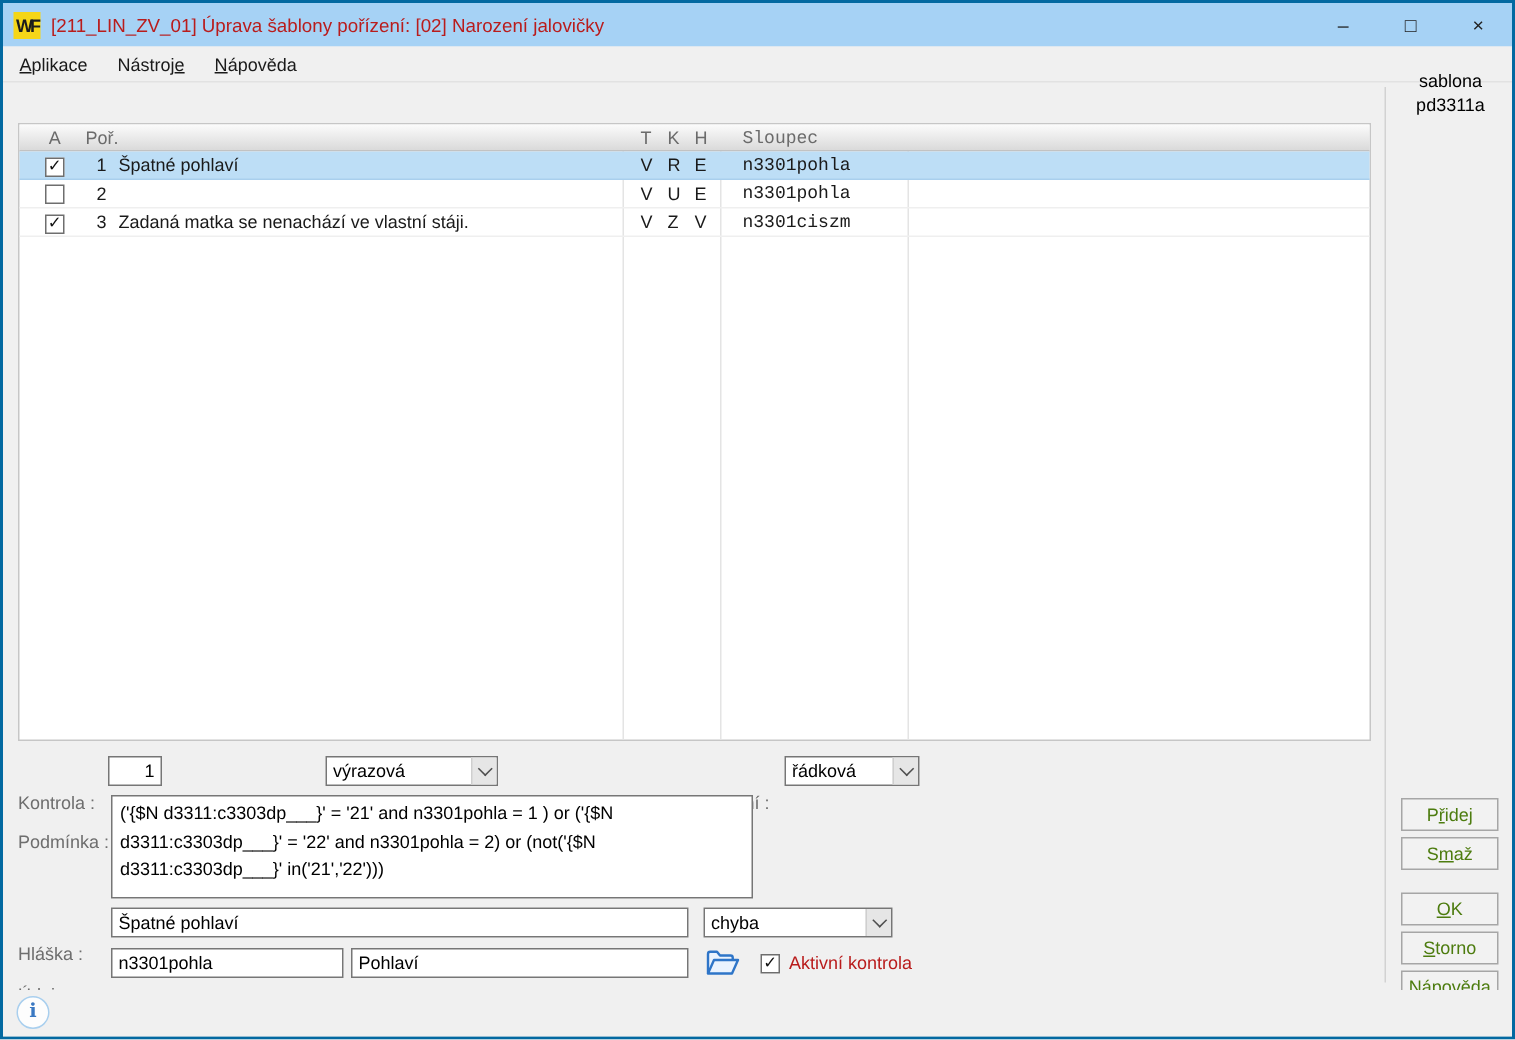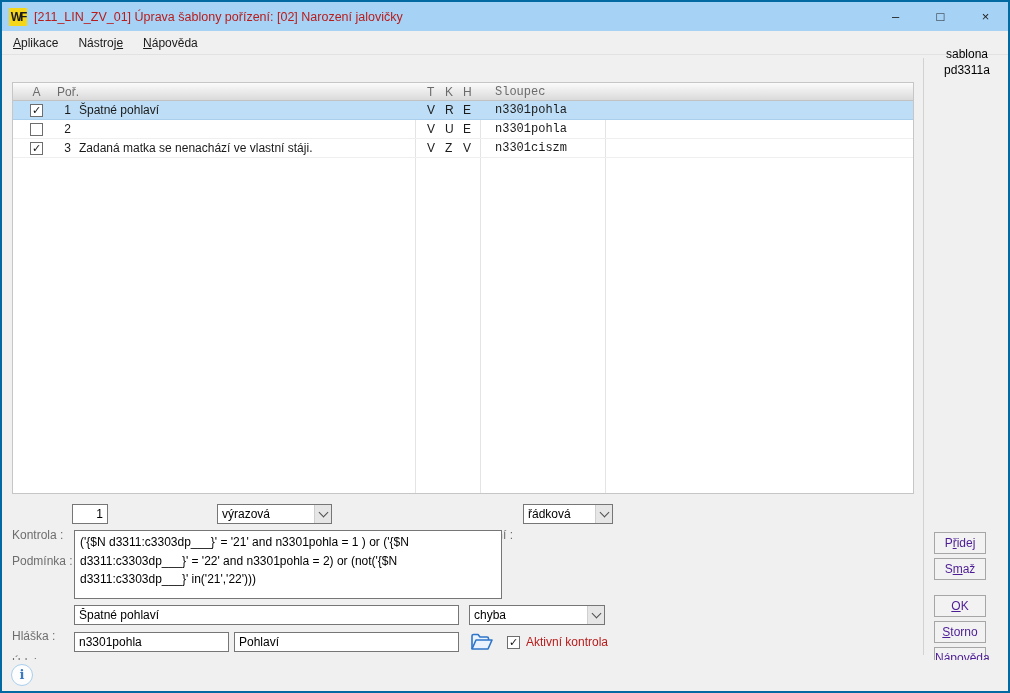--- a/index.html
+++ b/index.html
@@ -46,21 +46,21 @@
   .tinput { position:absolute; height:20px; border:1px solid #767676; background:#fff; font-family:inherit; font-size:12px; color:#000; padding:0 4px; }
   .dd { position:absolute; height:20px; border:1px solid #767676; background:#fff; display:flex; align-items:center; }
   .dd-val { flex:1; padding-left:4px; color:#000; white-space:nowrap; overflow:hidden; }
   .dd-btn { width:17px; height:100%; background:#e6e6e6; border-left:1px solid #cfcfcf; display:flex; align-items:center; justify-content:center; }
   .chev { width:7px; height:7px; border-right:1.4px solid #4f4f4f; border-bottom:1.4px solid #4f4f4f; transform:rotate(45deg); margin-top:-4px; }
   .memo { position:absolute; border:1px solid #767676; background:#fff; color:#000; padding:2px 5px; line-height:1.55; overflow:hidden; }
 
   
   .vsep { position:absolute; top:56px; bottom:36px; left:921px; width:1px; background:#d2d2d2; }
   .side-name { position:absolute; left:922px; top:44px; width:86px; text-align:center; color:#000; line-height:16px; }
-  .btn { position:absolute; left:932px; width:52px; height:22px; background:#f2f2f2; border:1px solid #a6a6a6; text-align:center; line-height:20px; color:#4c1d95; }
+  .btn { position:absolute; left:932px; width:65px; height:22px; background:#f2f2f2; border:1px solid #a6a6a6; text-align:center; line-height:20px; color:#4d7c0f; }
 
   
   .content-sep { position:absolute; left:6px; right:6px; top:658px; height:1px; background:#dcdcdc; }
   .statusbar { position:absolute; left:0; right:0; bottom:0; height:31px; background:#f0f0f0; }
   .info-icon { position:absolute; left:9px; bottom:5px; width:22px; height:22px; border-radius:50%; border:1px solid #a9cfee; background:#fdfdfd; text-align:center; line-height:20px; color:#3a78c2; font-family:"DejaVu Serif",serif; font-weight:bold; font-size:13px; }
 
   .chk-inline { position:absolute; display:flex; align-items:center; gap:6px; height:20px; }
   .chk-label { color:#b91c1c; }
   .folder { position:absolute; width:24px; height:20px; }
 </style>
@@ -148,21 +148,21 @@
       <span class="dd-btn">
           <span class="chev"></span>
         </span>
     </div>
 
     <span class="lbl" style="left:10px; top:528px">Podmínka :</span>
     <div class="memo" style="left:72px; top:528px; width:428px; height:69px">('{$N d3311:c3303dp___}' = '21' and n3301pohla = 1 ) or ('{$N d3311:c3303dp___}' = '22' and n3301pohla = 2) or (not('{$N d3311:c3303dp___}' in('21','22')))</div>
 
     <span class="lbl" style="left:10px; top:603px">Hláška :</span>
     <input class="tinput" style="left: 72px; top: 603px; width: 385px;" value="Špatné pohlaví">
-    <div class="dd" style="left:467px; top:603px; width:136px">
+    <div class="dd" style="left:467px; top:603px; width:126px">
       <span class="dd-val">chyba</span>
       <span class="dd-btn">
           <span class="chev"></span>
         </span>
     </div>
 
     <span class="lbl" style="left:10px; top:630px">Údaj :</span>
     <input class="tinput" style="left: 72px; top: 630px; width: 155px;" value="n3301pohla">
     <input class="tinput" style="left: 232px; top: 630px; width: 225px;" value="Pohlaví">
 

